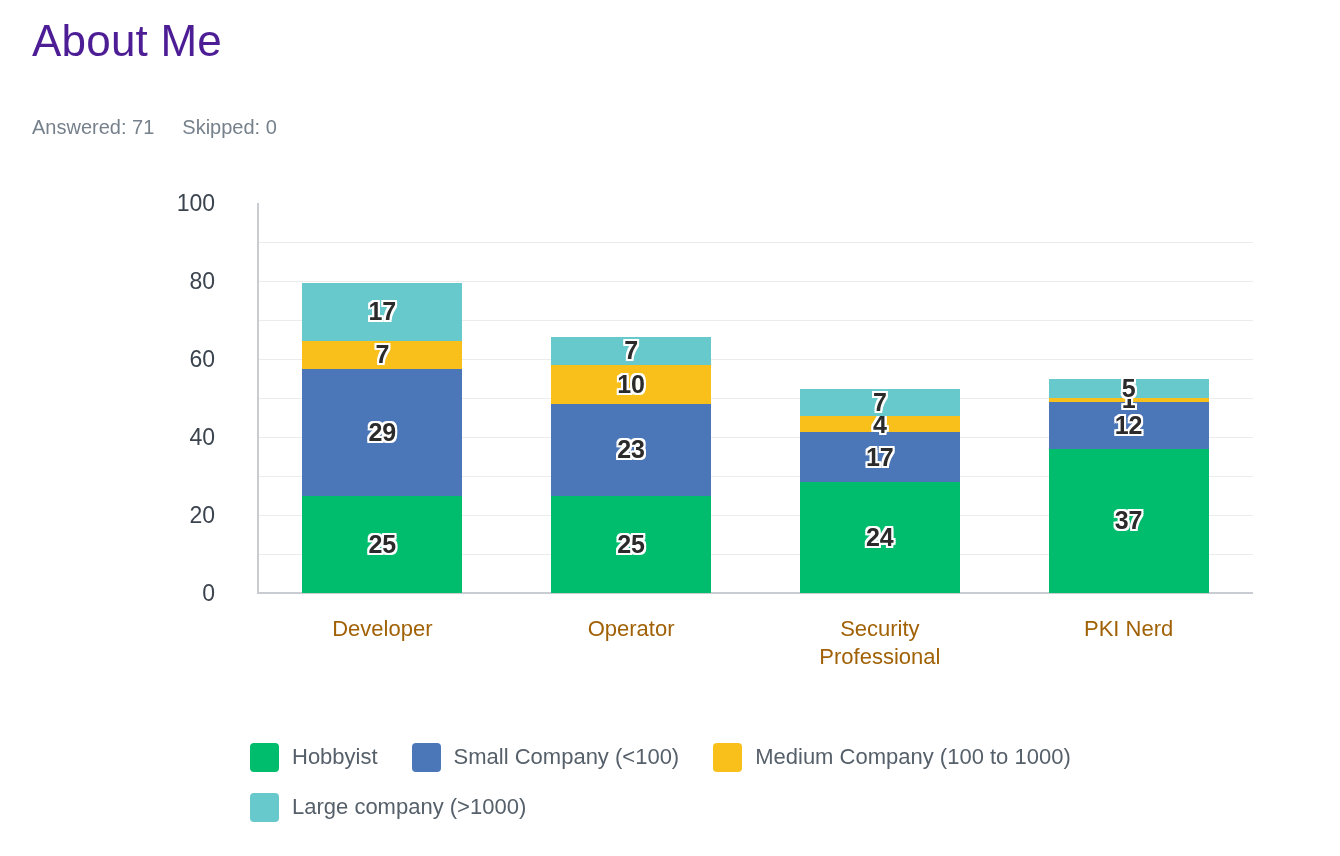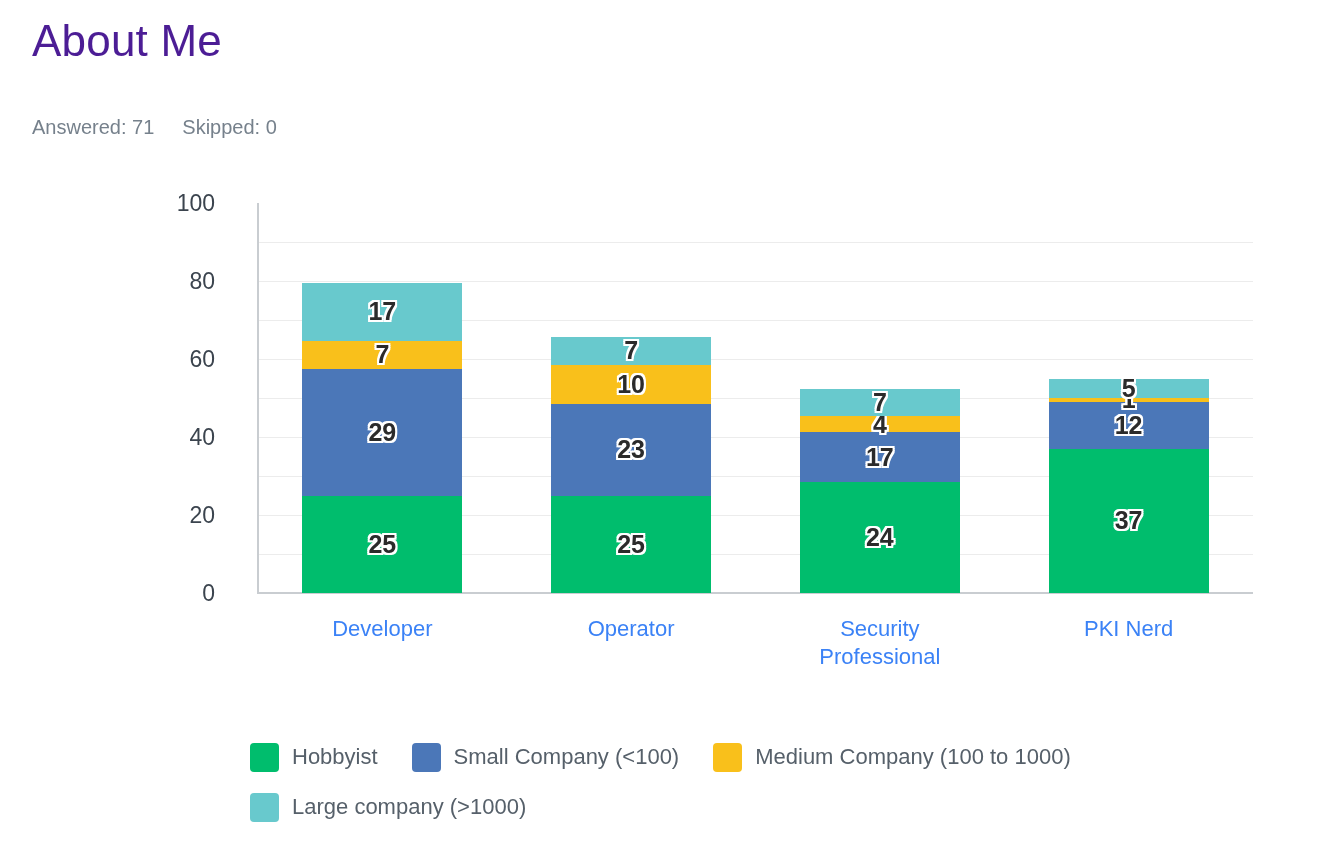--- a/index.html
+++ b/index.html
@@ -122,21 +122,21 @@
     transform: translateX(-50%);
   }
 
   
   .x-tick-label {
     position: absolute;
     top: 615px;
     width: 240px;
     text-align: center;
     font-size: 22px;
-    color: #3b82f6;
+    color: #a16207;
     line-height: 1.28;
   }
 
   
   #legend {
     position: absolute;
     left: 250px;
     top: 738px;
     width: 1000px;
     display: flex;

